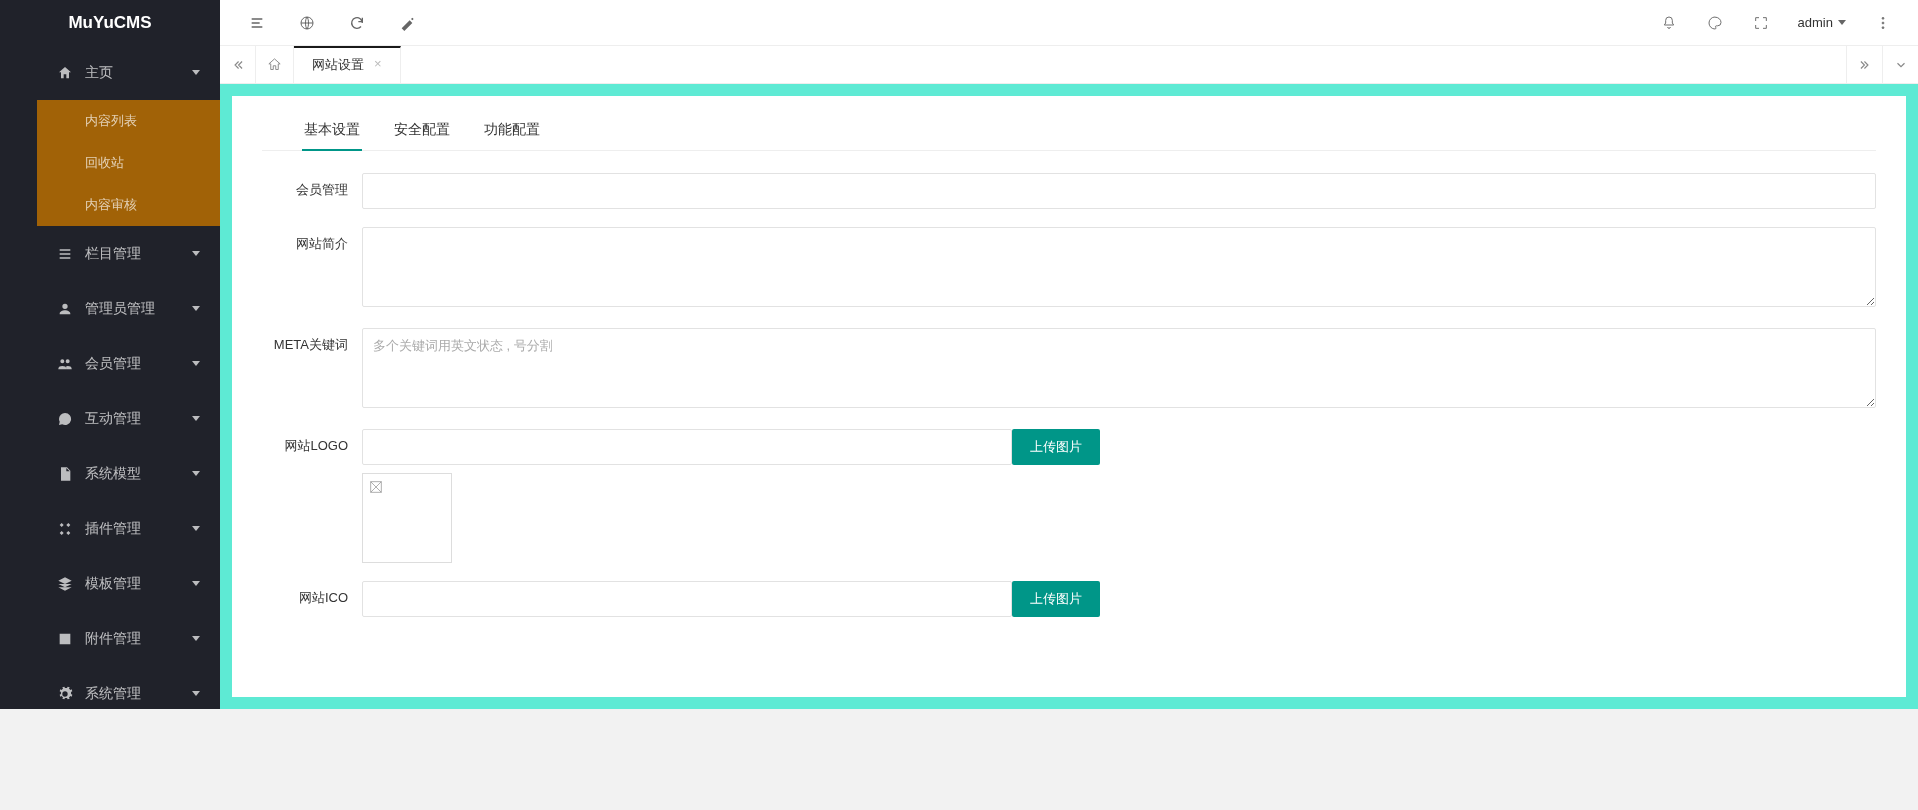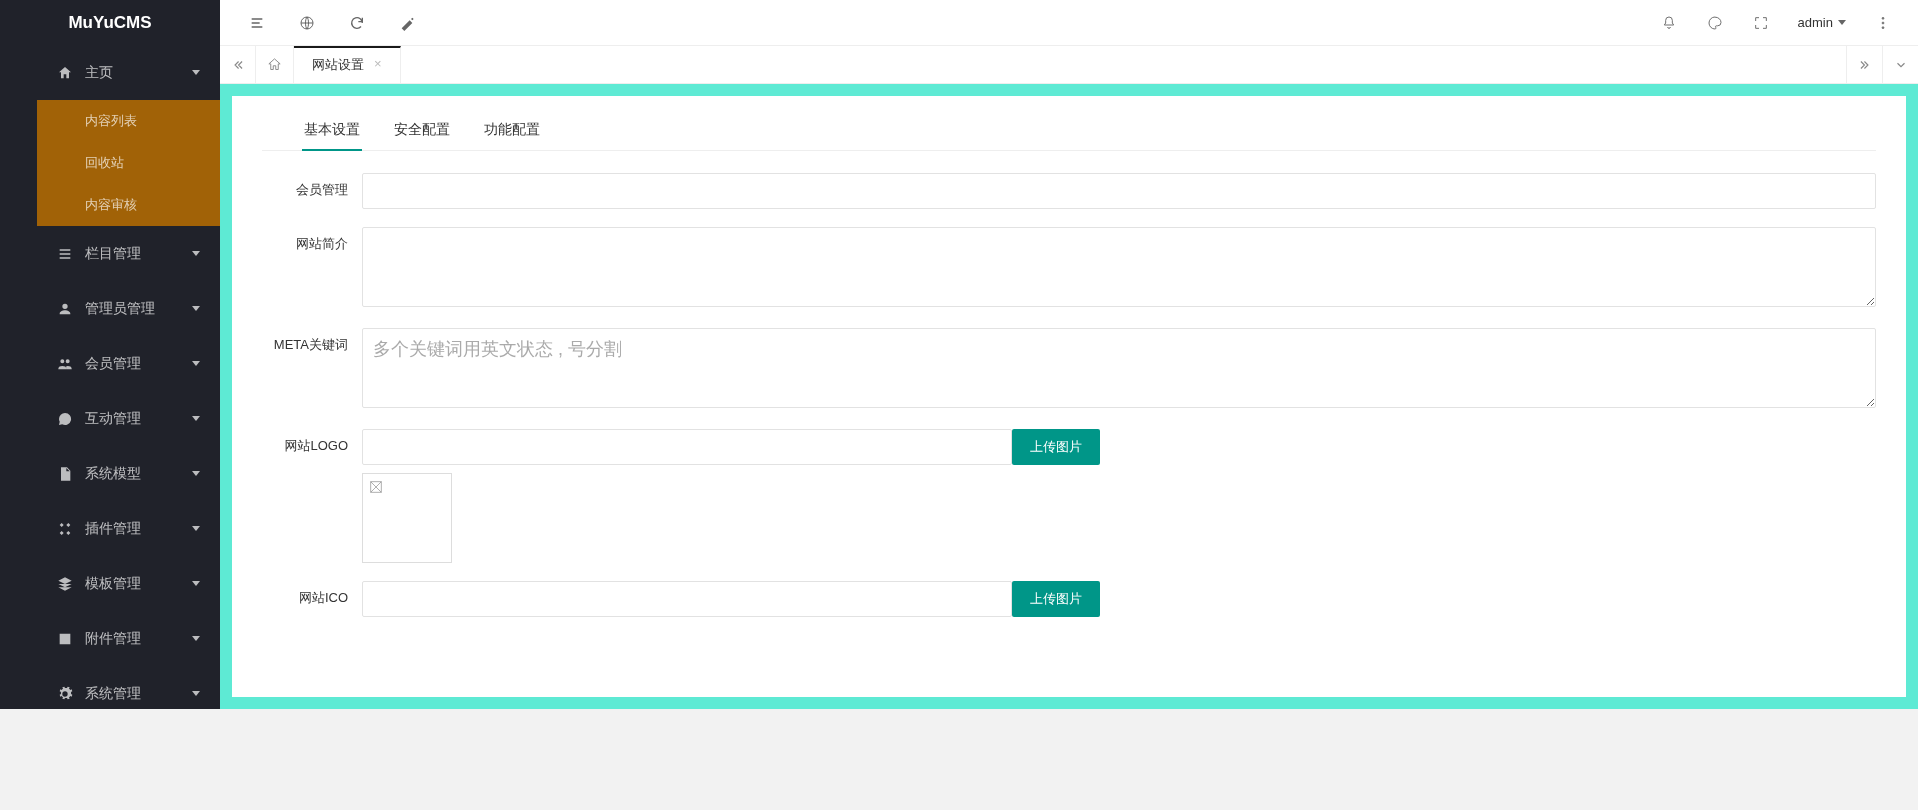--- a/index.html
+++ b/index.html
@@ -49,21 +49,21 @@
 
 .content { flex: 1; margin: 12px; background: #fff; padding: 15px 30px; overflow-y: auto; }
 .tabs-inner { display: flex; border-bottom: 1px solid #eee; gap: 30px; margin-bottom: 22px; }
 .tab-inner { padding: 10px 2px; cursor: pointer; font-size: 14px; color: #333; }
 .tab-inner.active { color: #333; border-bottom: 2px solid #009688; margin-bottom: -1px; margin-left: 40px; }
 
 .form-row { display: flex; align-items: flex-start; margin-bottom: 18px; }
 .form-label { width: 100px; text-align: right; padding-right: 14px; padding-top: 8px; font-size: 13px; color: #333; flex-shrink: 0; }
 .form-control { flex: 1; }
 .form-control input[type="text"] { width: 100%; height: 36px; border: 1px solid #e2e2e2; border-radius: 2px; padding: 0 10px; font-size: 13px; outline: none; }
-.form-control textarea { width: 100%; min-height: 80px; border: 1px solid #e2e2e2; border-radius: 2px; padding: 8px 10px; font-size: 18px; outline: none; resize: both; font-family: inherit; }
+.form-control textarea { width: 100%; min-height: 80px; border: 1px solid #e2e2e2; border-radius: 2px; padding: 8px 10px; font-size: 13px; outline: none; resize: both; font-family: inherit; }
 .form-control textarea::placeholder { color: #aaa; }
 .input-inline { display: flex; align-items: flex-start; }
 .input-inline input[type="text"] { width: 650px; flex: none; }
 .btn-upload { height: 36px; padding: 0 18px; background: #009688; color: #fff; border: none; border-radius: 2px; cursor: pointer; font-size: 13px; }
 .img-preview { width: 90px; height: 90px; border: 1px solid #ddd; margin-top: 8px; position: relative; background: #fff; }
 .broken-icon { position: absolute; top: 5px; left: 5px; width: 16px; height: 16px; }
 </style>
 </head>
 <body>
 

